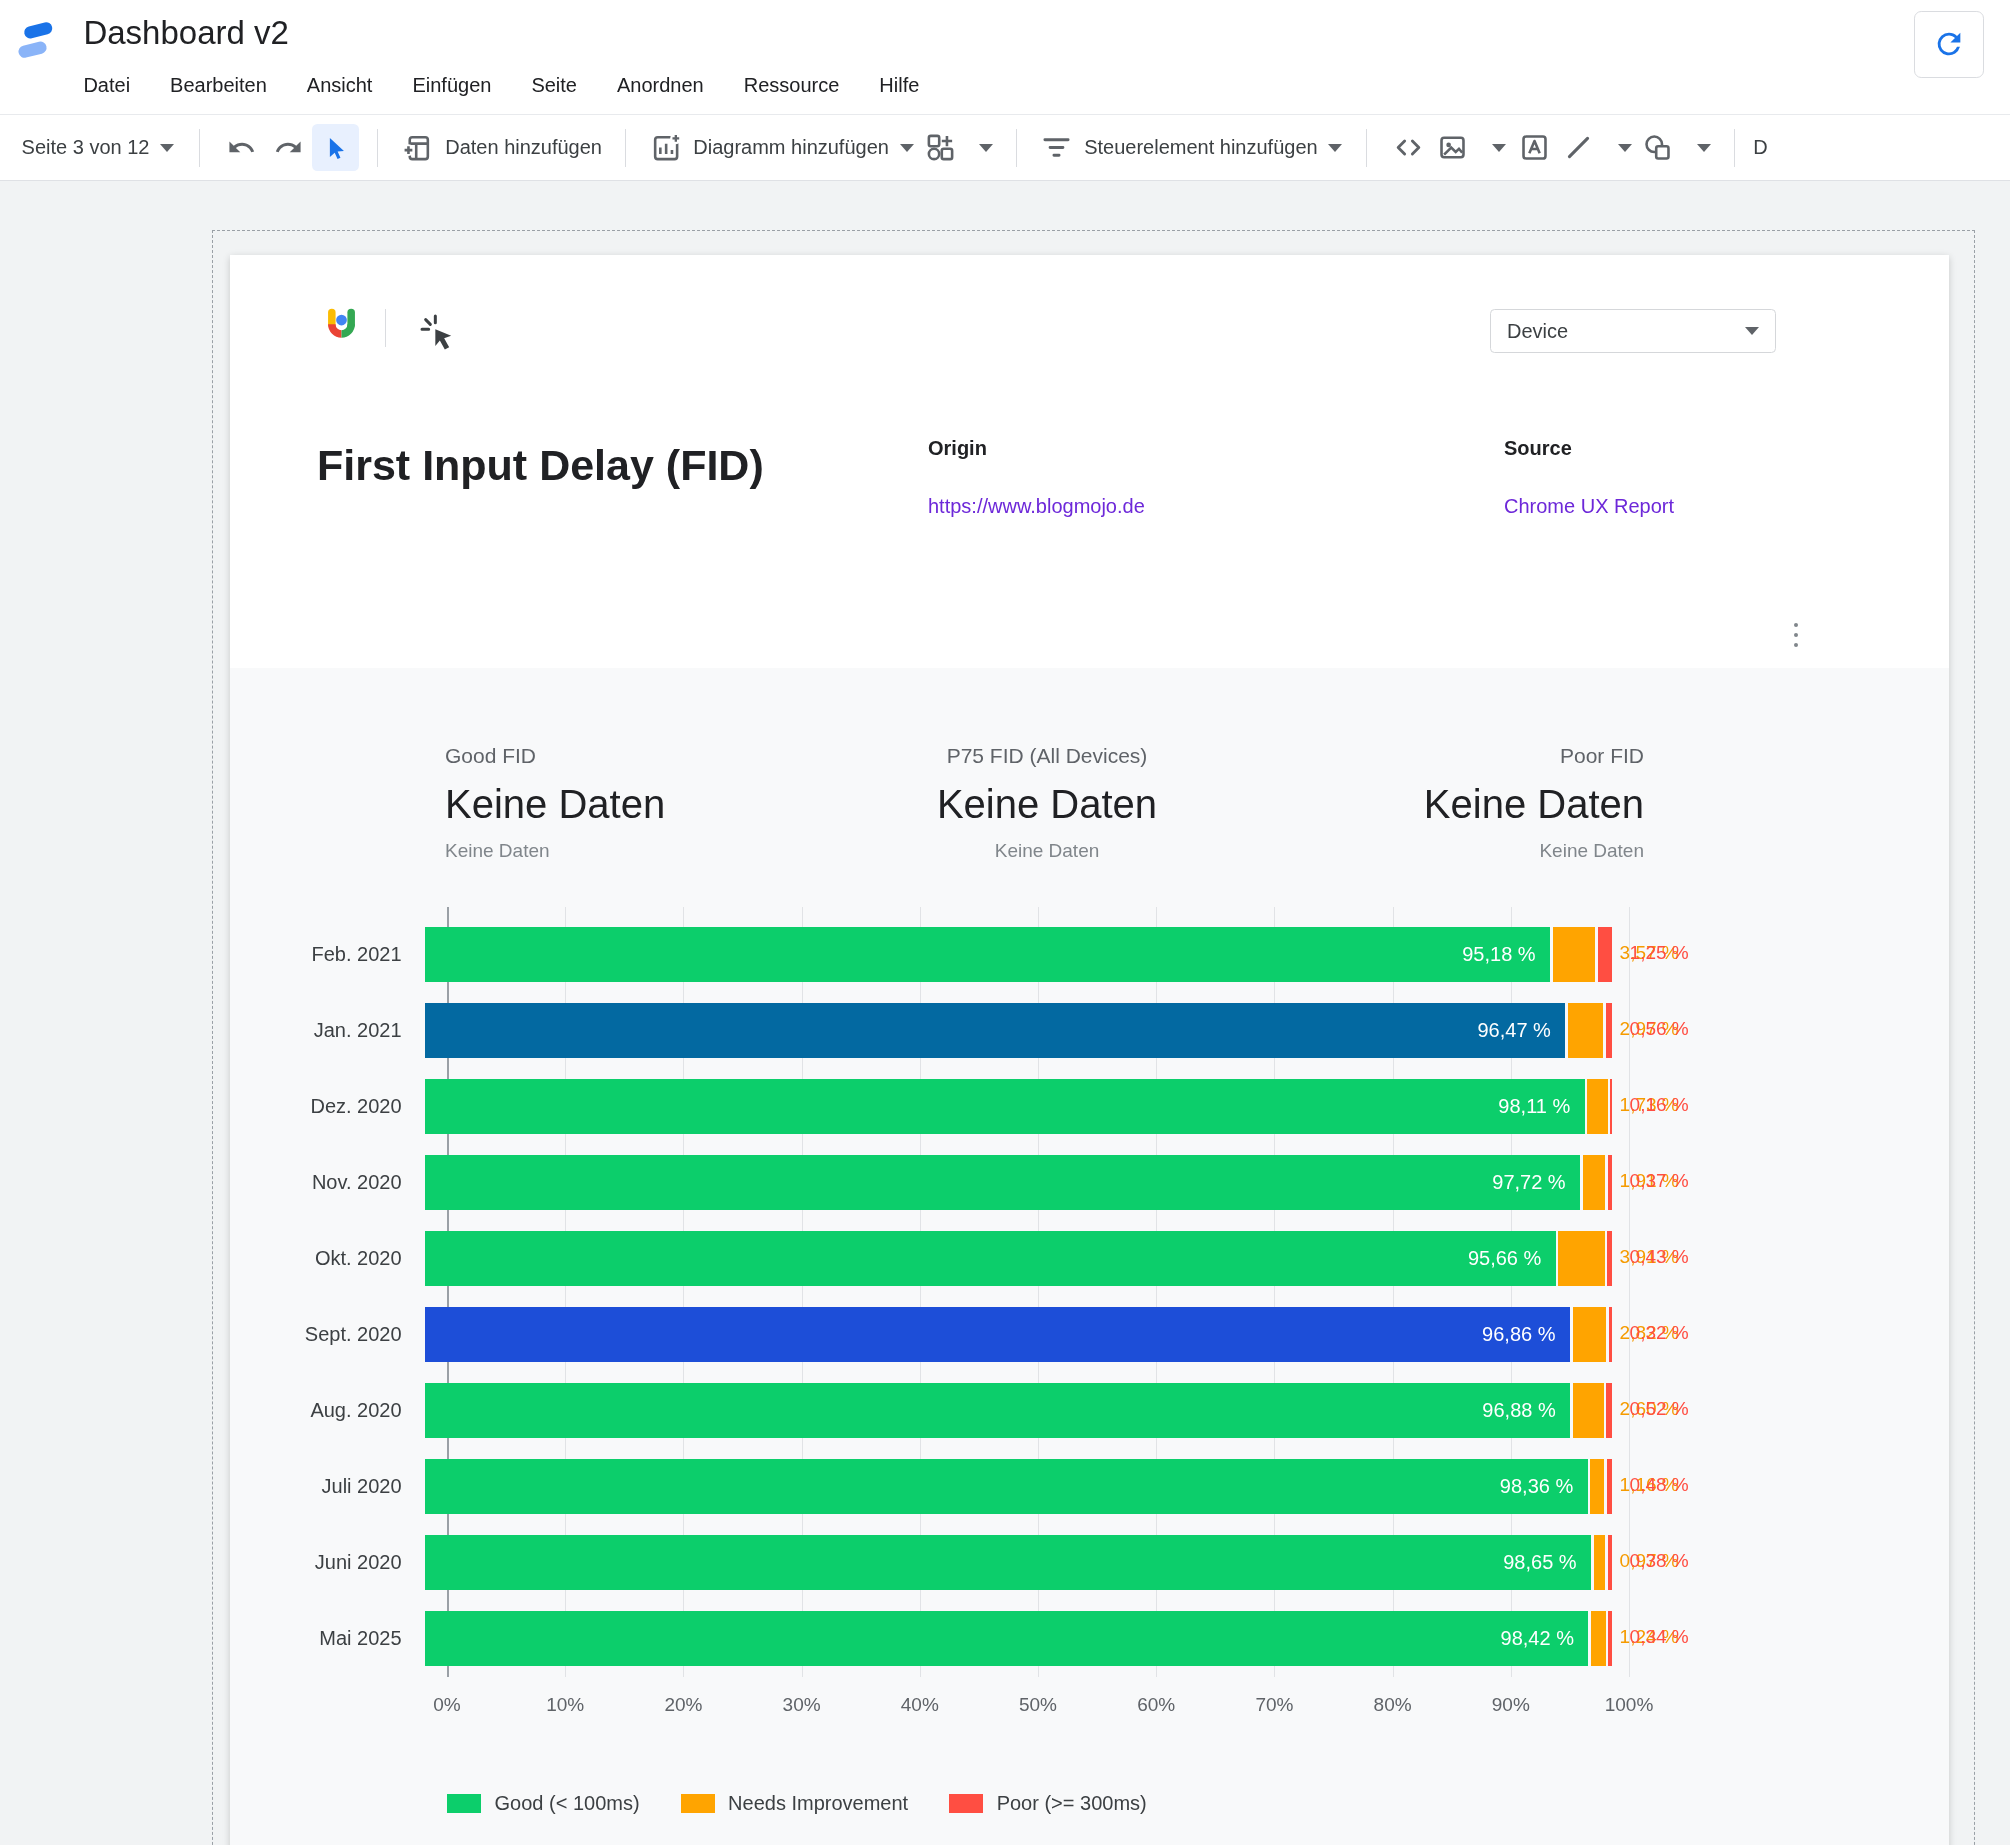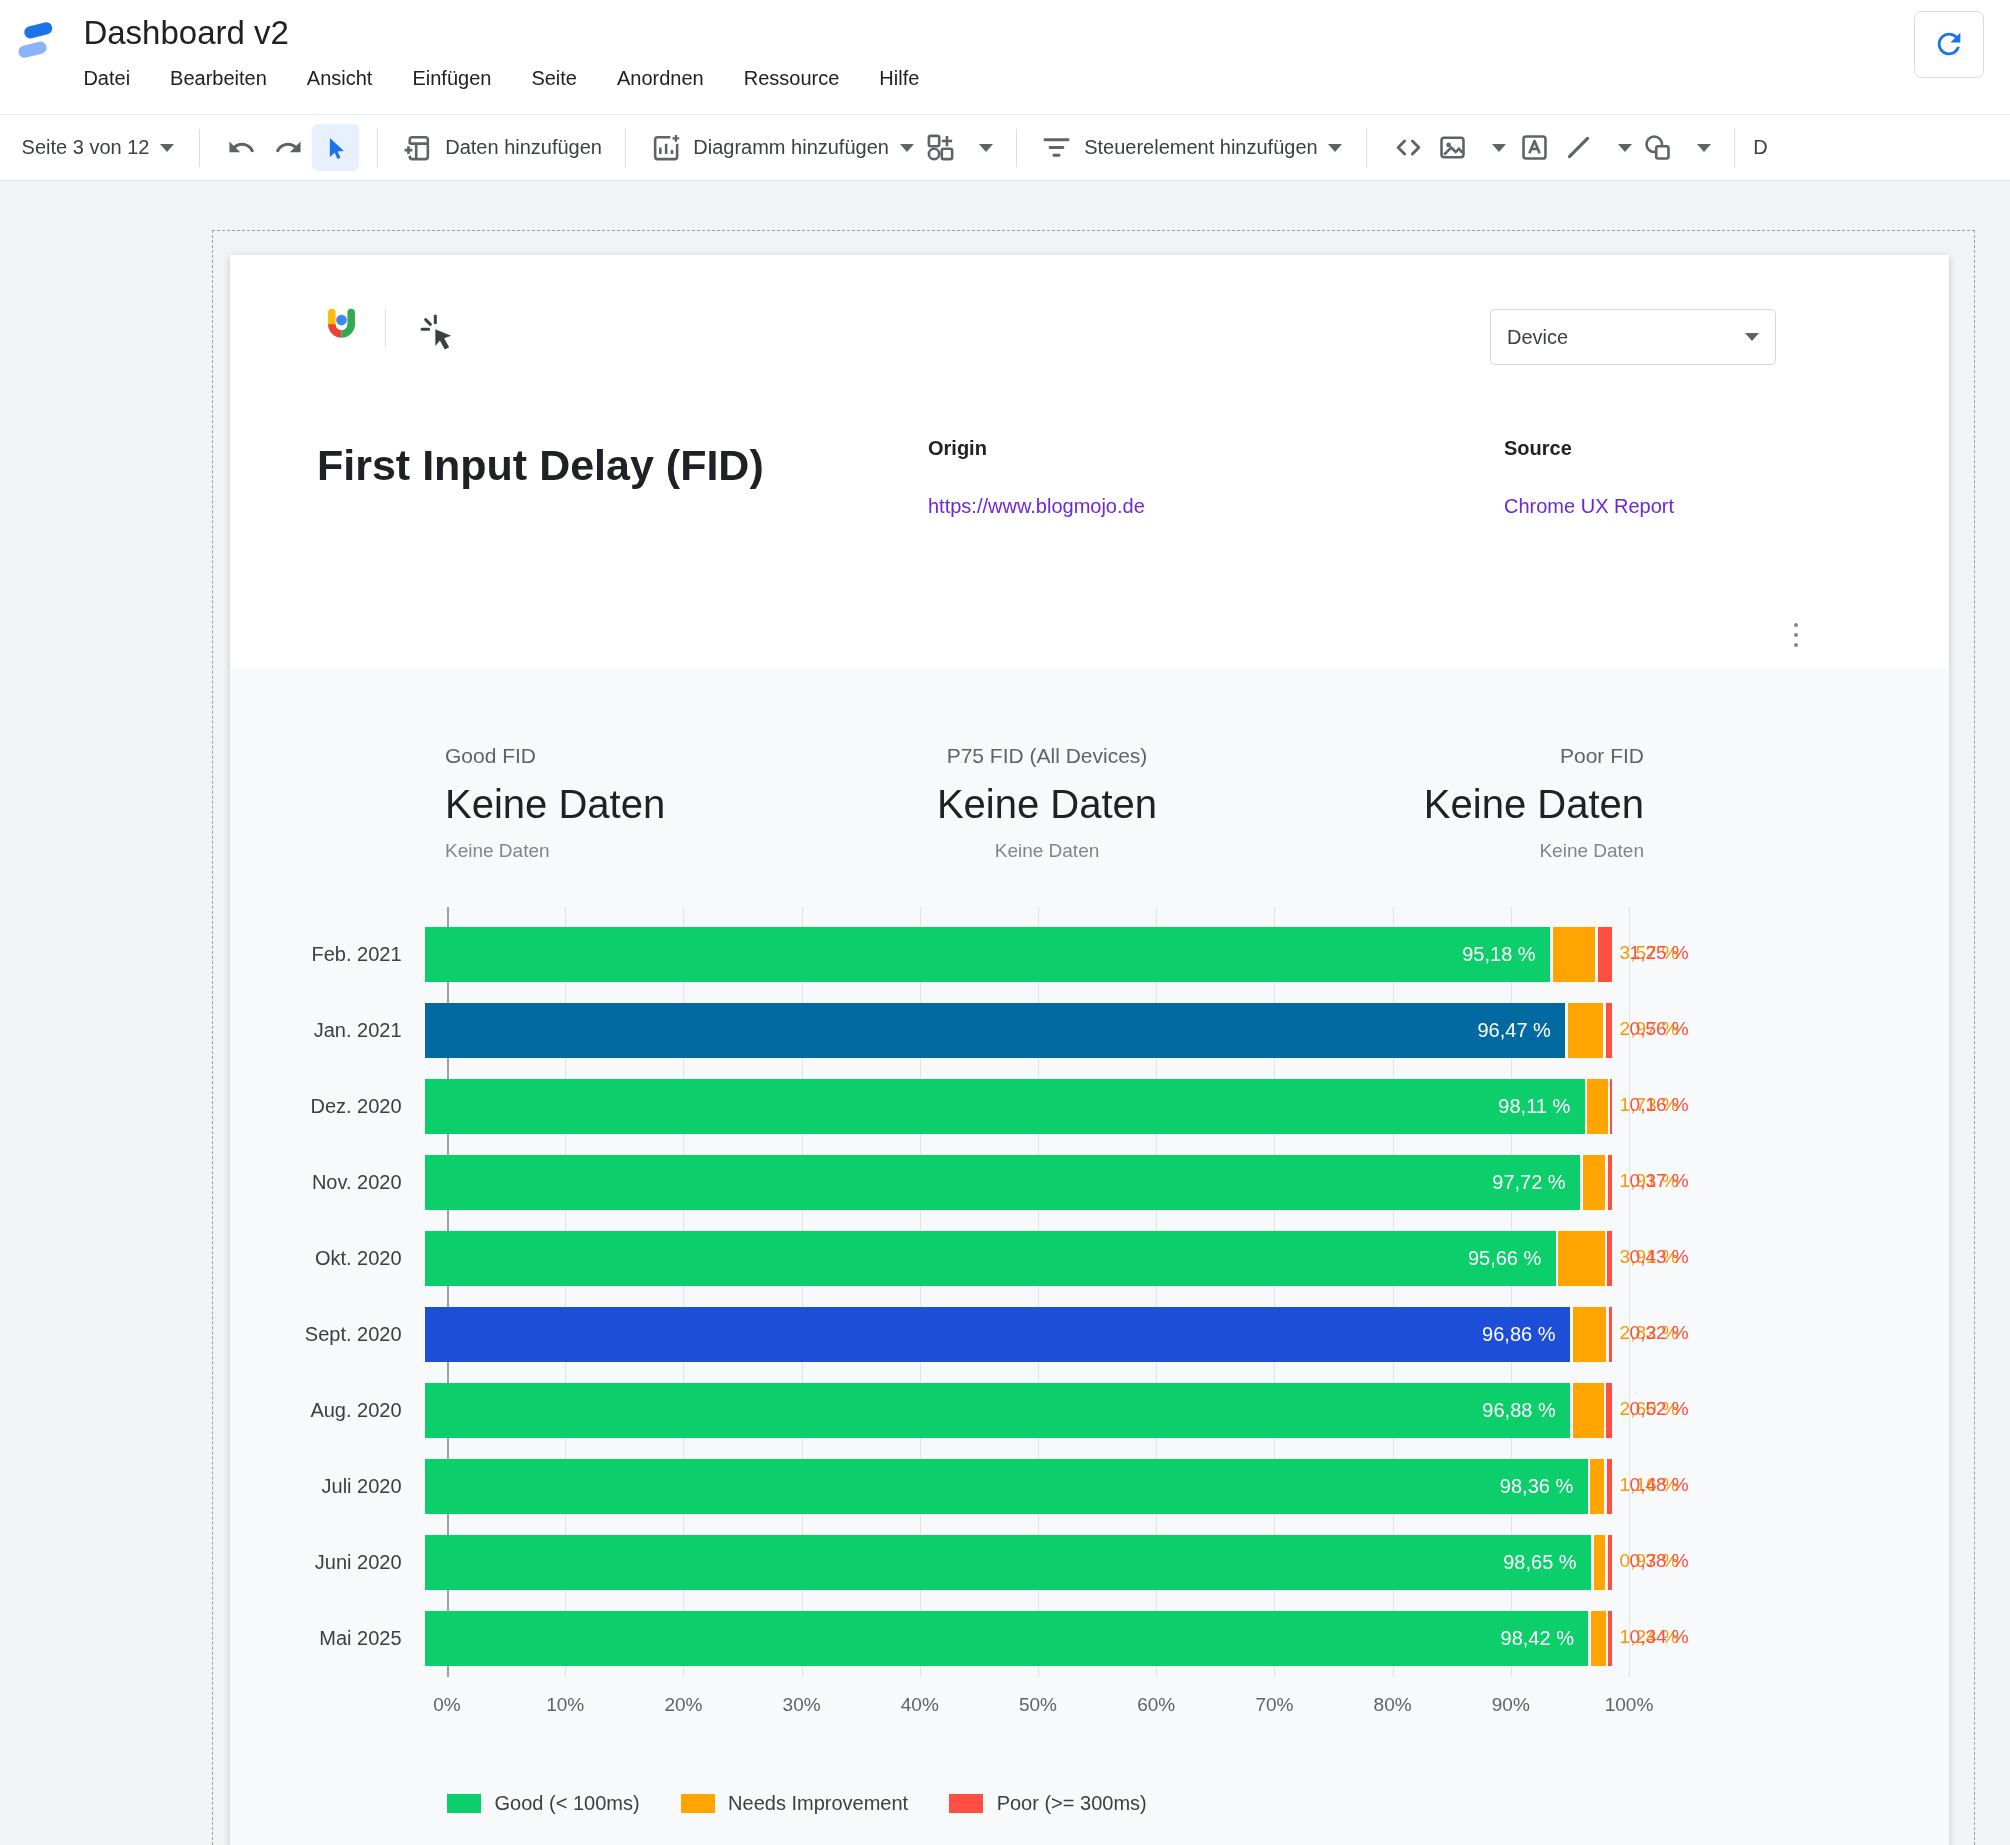--- a/index.html
+++ b/index.html
@@ -5,21 +5,21 @@
   * { box-sizing: border-box; }
   html,body { margin:0; padding:0; width:2011px; height:1845px; overflow:hidden;
               font-family:"Liberation Sans", sans-serif; background:#fff; }
 
   
   .app-header { height:115px; background:#fff; border-bottom:0.9px solid #e8eaed;
                 display:flex; align-items:flex-start; padding:0 11px; position:relative; }
   .ds-logo { width:49px; height:49px; margin-top:16px; flex:none; }
   .header-text { margin-left:23.4px; }
   .app-title { font-size:33px; color:#202124; margin-top:12.6px; line-height:40px; }
-  .menu-row { display:flex; margin-top:9px; }
+  .menu-row { display:flex; margin-top:16px; }
   .menu-item { font-size:20px; color:#202124; margin-right:40px; padding:5.4px 0 9px; cursor:default; }
   .refresh-btn { position:absolute; right:27px; top:10.8px; width:70px; height:67px;
                  border:0.9px solid #dadce0; border-radius:7.2px; display:flex; align-items:center; justify-content:center; background:#fff; }
 
   
   .toolbar { height:66px; background:#fff; border-bottom:0.9px solid #dfe1e5;
              display:flex; align-items:center; padding:0 14.4px; white-space:nowrap; }
   .tb-label { font-size:20px; color:#3c4043; }
   .caret { width:0; height:0; border-left:7.2px solid transparent; border-right:7.2px solid transparent;
            border-top:8px solid #5f6368; display:inline-block; margin-left:10.8px; }
@@ -35,21 +35,21 @@
   .page-outline { position:absolute; left:212px; top:49px; width:1763px; height:1665px;
                   border:1.8px dashed #9aa0a6; }
   .report { position:absolute; left:230px; top:74px; width:1719px; height:1710px;
             background:#fff; box-shadow:0 1.8px 7.2px rgba(0,0,0,.18); }
 
   
   .report-top { position:relative; height:413px; background:#fff; }
   .crux-logo { position:absolute; left:90px; top:50px; }
   .logo-divider { position:absolute; left:155px; top:54px; width:0.9px; height:38px; background:#dadce0; }
   .tap-icon { position:absolute; left:187px; top:56px; }
-  .device-select { position:absolute; right:173px; top:54px; width:286px; height:56px;
+  .device-select { position:absolute; right:173px; top:54px; width:286px; height:44px;
                    border:0.9px solid #d5d7da; border-radius:4.5px; background:#fff;
                    display:flex; align-items:center; justify-content:space-between; padding:0 16px; }
   .device-select .tb-label { color:#3c4043; }
   .report-title { position:absolute; left:87px; top:178px; width:522px;
                   font-size:43px; font-weight:700; color:#202124; line-height:64px; }
   .meta-col { position:absolute; top:182px; }
   .meta-label { font-size:20px; font-weight:700; color:#202124; }
   .meta-value { font-size:20px; color:#6d28d9; margin-top:35px; }
   .origin-col { left:698px; }
   .source-col { left:1274px; }

